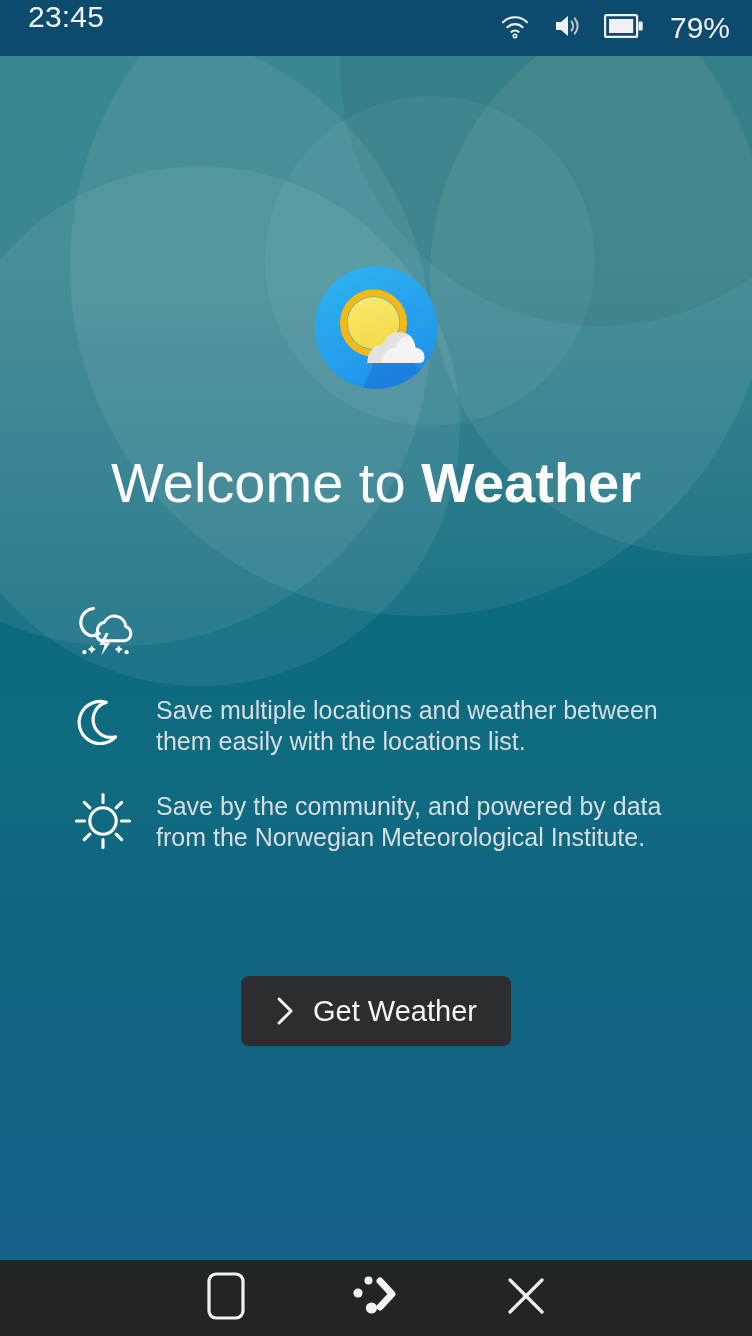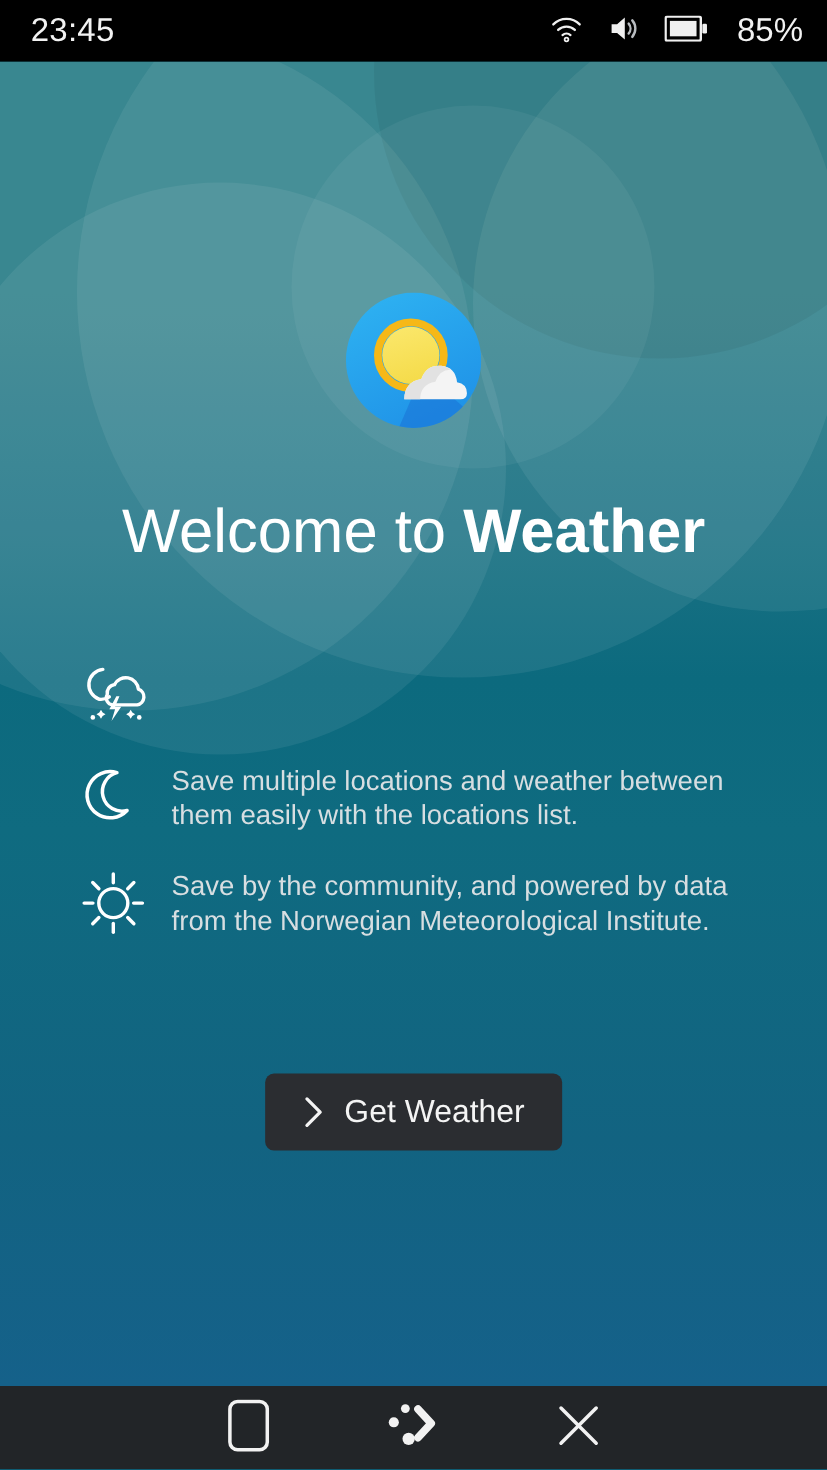--- a/index.html
+++ b/index.html
@@ -15,22 +15,22 @@
     width:752px;
     height:1336px;
     overflow:hidden;
     background:#0d6880;
   }
 
   
   #statusbar {
     position:absolute; top:0; left:0;
     width:752px; height:56px;
-    background:#000000;
-    display:flex; align-items:center;
+    background:#0c4a6e;
+    display:flex; 
     padding:0 22px 0 28px;
     z-index:50;
   }
   #clock {
     color:#f2f2f2;
     font-size:30px;
     letter-spacing:0.2px;
     font-weight:400;
   }
   #status-icons {
@@ -199,21 +199,21 @@
       </span>
 
       <span class="sicon">
         <svg width="40" height="24" viewBox="0 0 40 24">
           <rect x="1.1" y="1.1" width="32" height="21.8" rx="1.5" fill="none" stroke="#f0f0f0" stroke-width="2.2"></rect>
           <rect x="5" y="5" width="24.2" height="14" fill="#f0f0f0"></rect>
           <rect x="34.5" y="7.5" width="4.2" height="9" rx="1.2" fill="#f0f0f0"></rect>
         </svg>
       </span>
 
-      <span id="battery-pct">85%</span>
+      <span id="battery-pct">79%</span>
     </div>
   </div>
 
   <div id="content">
 
     <div id="app-icon-wrap">
       <svg width="123" height="123" viewBox="0 0 123 123">
         <defs>
           <linearGradient id="cg" x1="0" y1="0" x2="0.5" y2="1">
             <stop offset="0%" stop-color="#2fb4f2"></stop>

